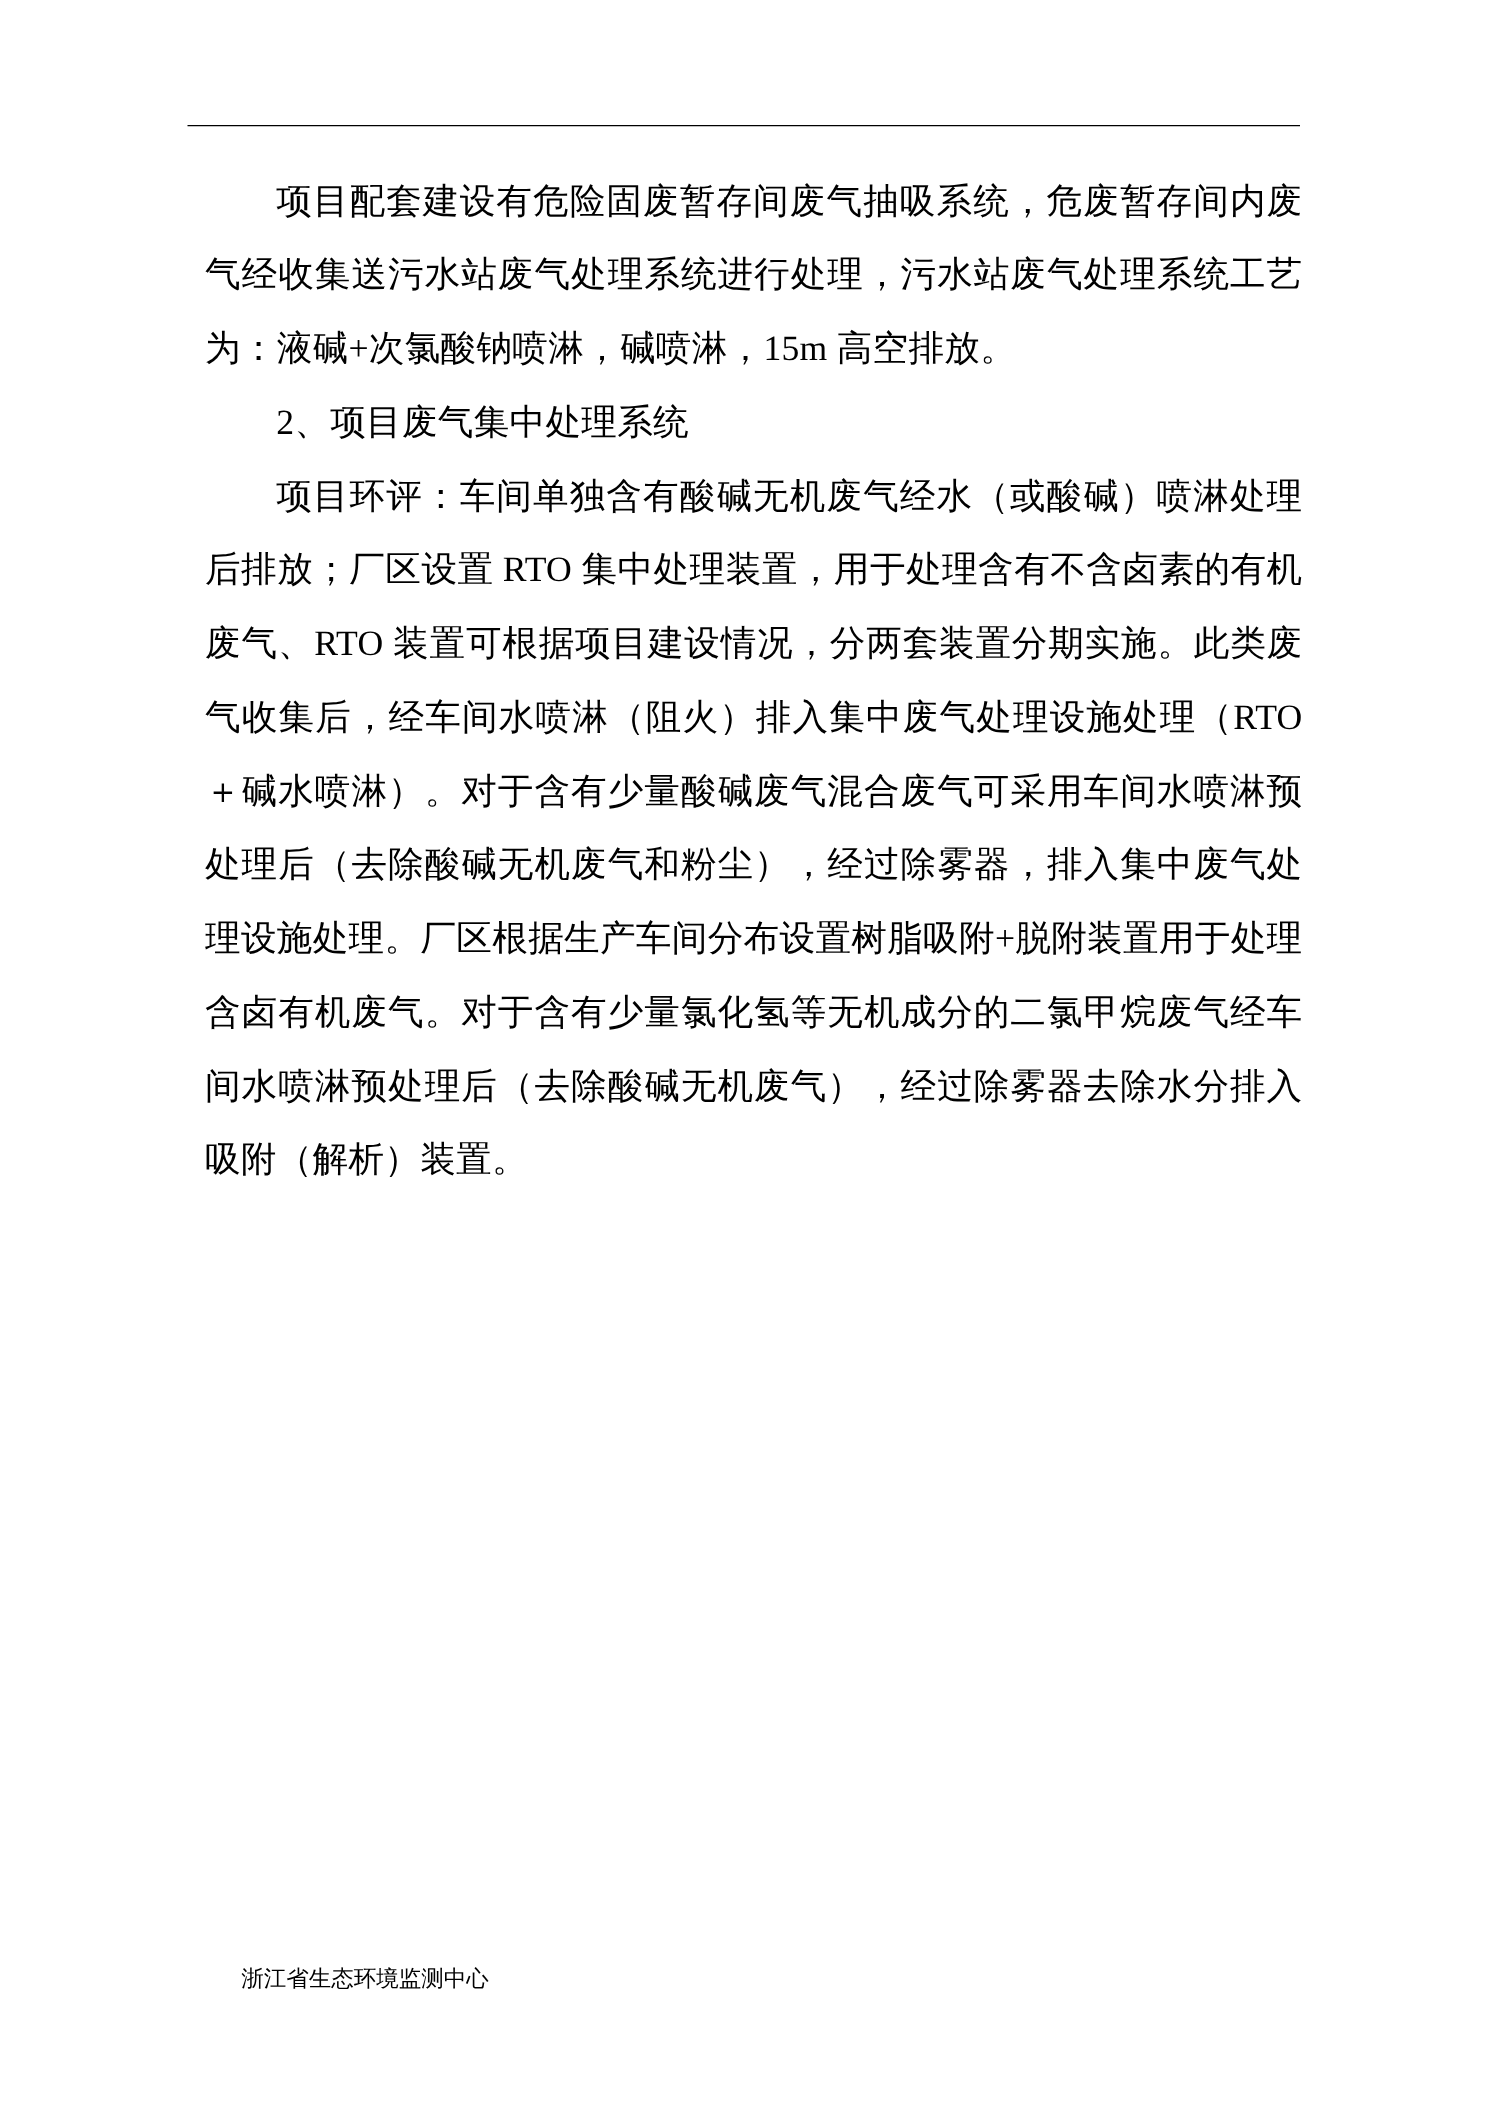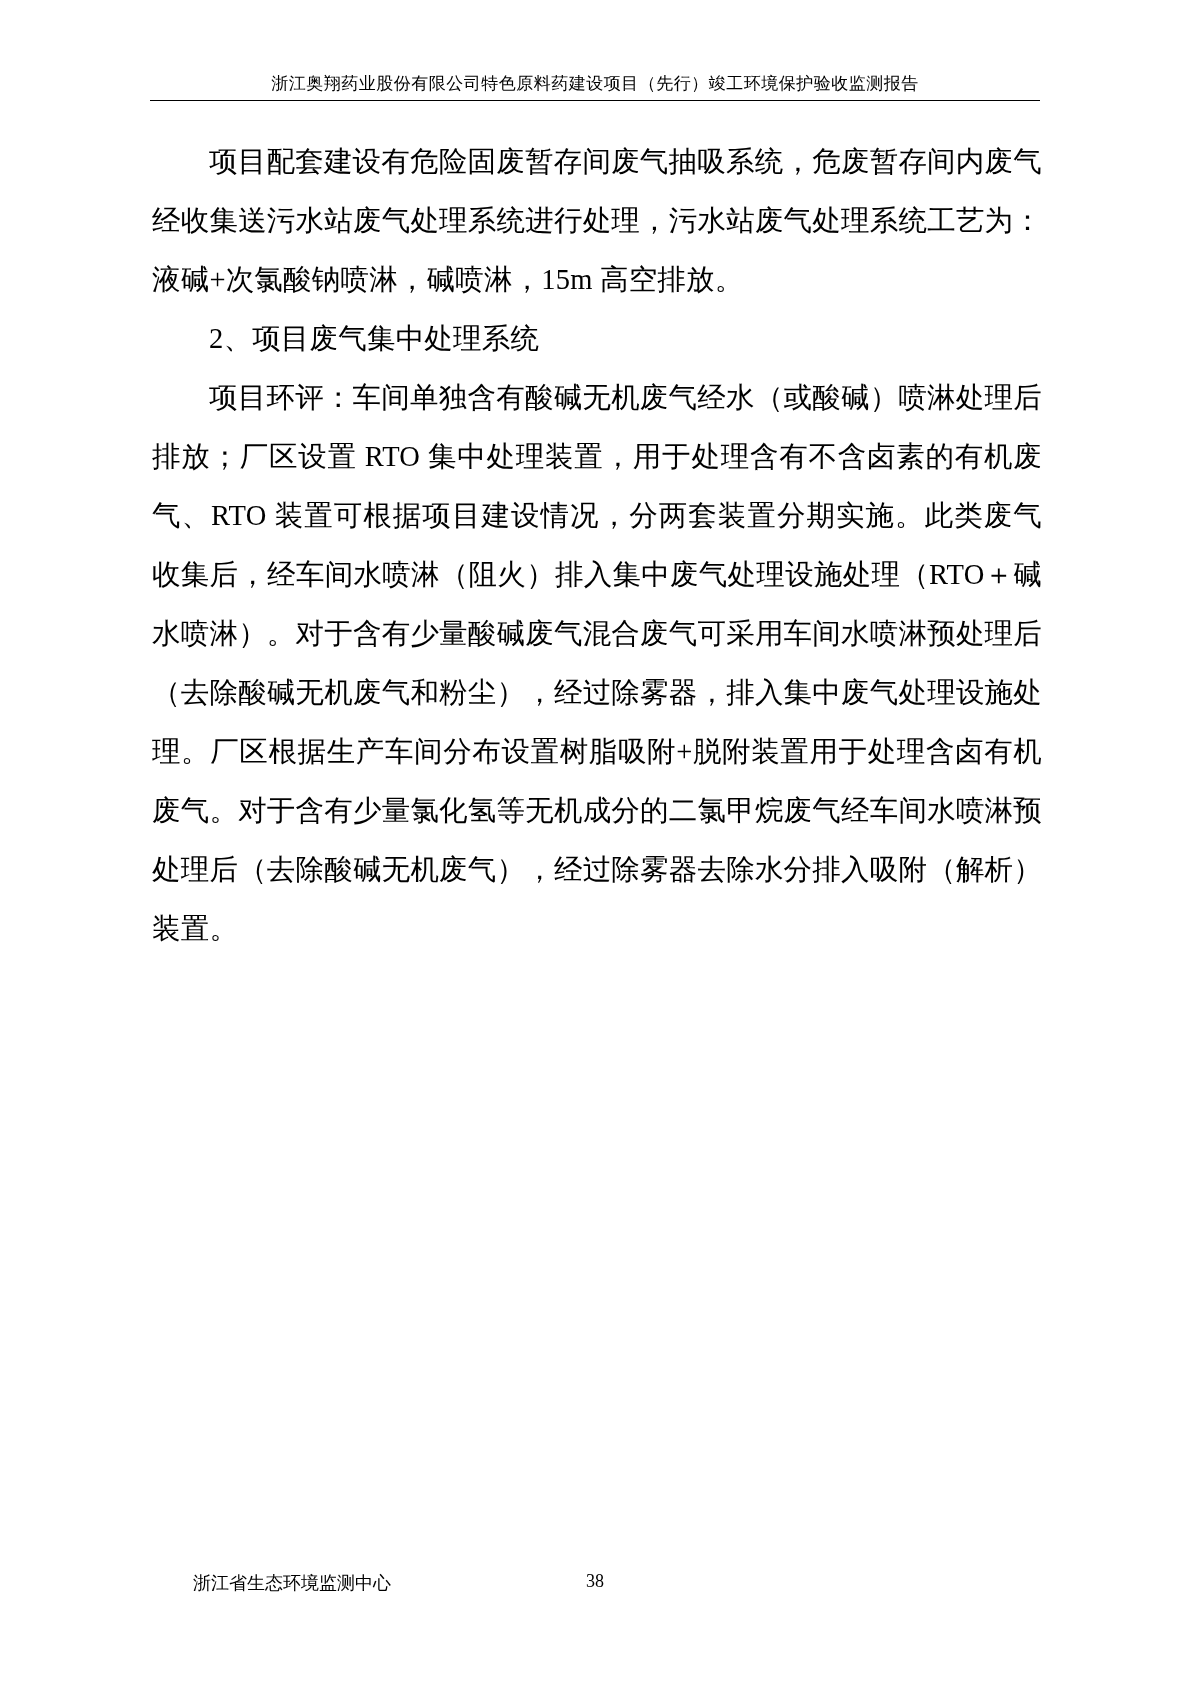--- a/index.html
+++ b/index.html
@@ -44,21 +44,21 @@
     height: 0;
     border-top: 1px solid #000;
   }
   .content {
     position: absolute;
     top: 132px;
     left: 148px;
     width: 894px;
   }
   p.para {
-    margin: 0 0 0 4px;
+    margin: 0 0 0 16px;
     font-size: 28.5px;
     line-height: 59px;
     text-align: justify;
     text-justify: inter-ideograph;
     text-indent: 2em;
     letter-spacing: 0.2px;
   }
   .footer {
     position: absolute;
     bottom: 88px;
@@ -80,29 +80,25 @@
     width: 894px;
     text-align: center;
     font-size: 18px;
   }
 </style>
 </head>
 <body>
 
 <div class="page">
 
-  <div class="header">
-    <div class="header-text">浙江奥翔药业股份有限公司特色原料药建设项目（先行）竣工环境保护验收监测报告</div>
-  </div>
   <div class="header-rule"></div>
 
   <div class="content">
     <p class="para">项目配套建设有危险固废暂存间废气抽吸系统，危废暂存间内废气经收集送污水站废气处理系统进行处理，污水站废气处理系统工艺为：液碱+次氯酸钠喷淋，碱喷淋，15m 高空排放。</p>
     <p class="para">2、项目废气集中处理系统</p>
     <p class="para">项目环评：车间单独含有酸碱无机废气经水（或酸碱）喷淋处理后排放；厂区设置 RTO 集中处理装置，用于处理含有不含卤素的有机废气、RTO 装置可根据项目建设情况，分两套装置分期实施。此类废气收集后，经车间水喷淋（阻火）排入集中废气处理设施处理（RTO＋碱水喷淋）。对于含有少量酸碱废气混合废气可采用车间水喷淋预处理后（去除酸碱无机废气和粉尘），经过除雾器，排入集中废气处理设施处理。厂区根据生产车间分布设置树脂吸附+脱附装置用于处理含卤有机废气。对于含有少量氯化氢等无机成分的二氯甲烷废气经车间水喷淋预处理后（去除酸碱无机废气），经过除雾器去除水分排入吸附（解析）装置。</p>
   </div>
 
   <div class="footer">
     <div class="footer-left">浙江省生态环境监测中心</div>
-    <div class="footer-center">38</div>
   </div>
 
 </div>
 
 </body></html>

